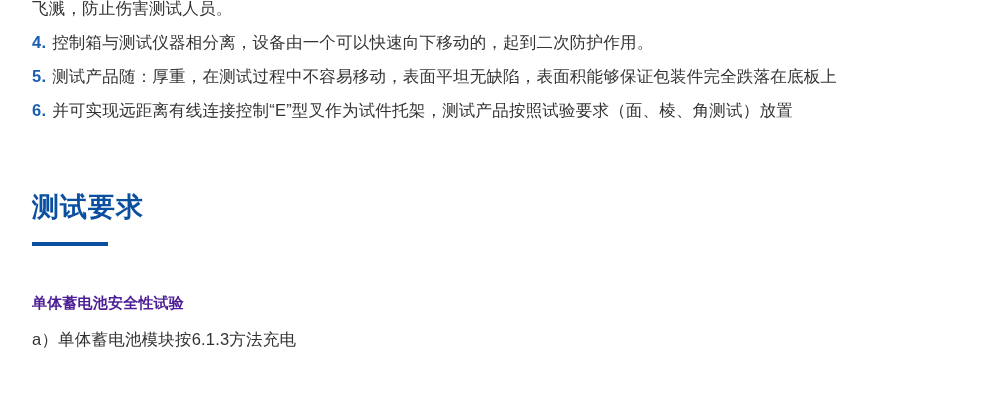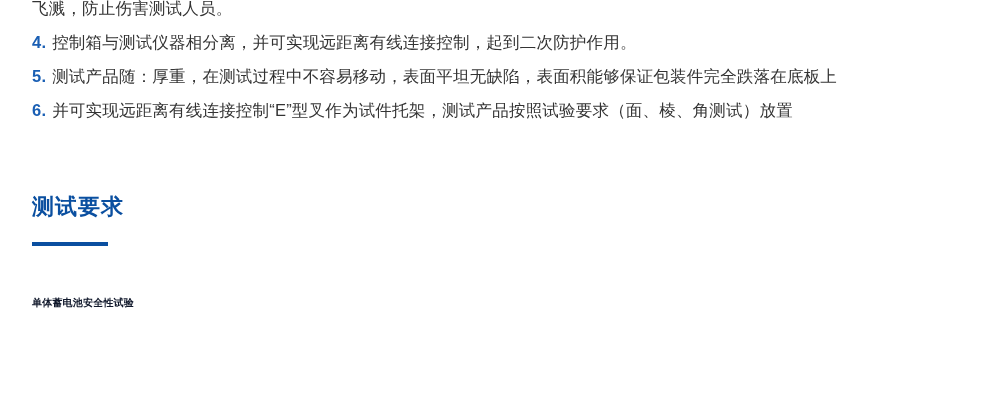--- a/index.html
+++ b/index.html
@@ -45,36 +45,36 @@
     flex: 1;
   }
   .first-line {
     padding-top: 0;
     margin-top: -9px;
   }
   .spacer {
     height: 62px;
   }
   .section-title {
-    font-size: 22px;
+    font-size: 27px;
     font-weight: bold;
     color: #0a4fa0;
     letter-spacing: 1px;
     line-height: 36px;
   }
   .title-underline {
     width: 76px;
     height: 4px;
     background: #0a4fa0;
     margin-top: 17px;
   }
   .sub-heading {
-    font-size: 10px;
+    font-size: 15px;
     font-weight: bold;
-    color: #0f172a;
+    color: #4c1d95;
     letter-spacing: 0.2px;
     margin-top: 46px;
     line-height: 22px;
   }
   .item-a {
     font-size: 16.5px;
     color: #333333;
     line-height: 34px;
     margin-top: 8px;
     letter-spacing: 0.2px;
@@ -82,35 +82,36 @@
 </style>
 </head>
 <body>
 
 <div class="page">
 
   <div class="line-continued first-line">飞溅，防止伤害测试人员。</div>
 
   <div class="line">
     <span class="num">4.</span>
-    <span class="txt">控制箱与测试仪器相分离，并可实现远距离有线连接控制，起到二次防护作用。</span>
+    <span class="txt">控制箱与测试仪器相分离，设备由一个可以快速向下移动的，起到二次防护作用。</span>
   </div>
 
   <div class="line">
     <span class="num">5.</span>
     <span class="txt">测试产品随：厚重，在测试过程中不容易移动，表面平坦无缺陷，表面积能够保证包装件完全跌落在底板上</span>
   </div>
 
   <div class="line">
     <span class="num">6.</span>
     <span class="txt">并可实现远距离有线连接控制“E”型叉作为试件托架，测试产品按照试验要求（面、棱、角测试）放置</span>
   </div>
 
 
   <div class="spacer"></div>
 
   <div class="section-title">测试要求</div>
   <div class="title-underline"></div>
 
   <div class="sub-heading">单体蓄电池安全性试验</div>
 
+  <div class="item-a">a）单体蓄电池模块按6.1.3方法充电</div>
 
 </div>
 
 </body></html>

